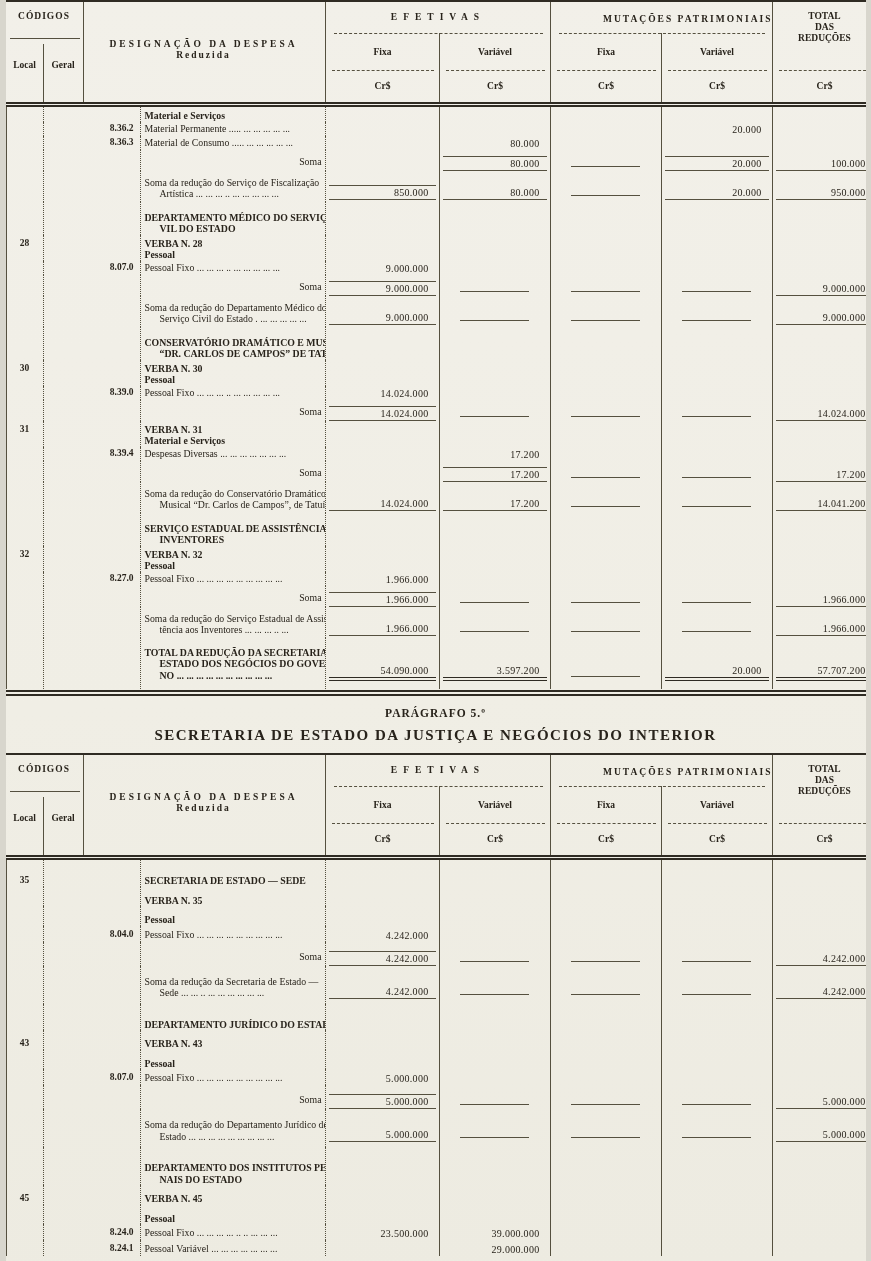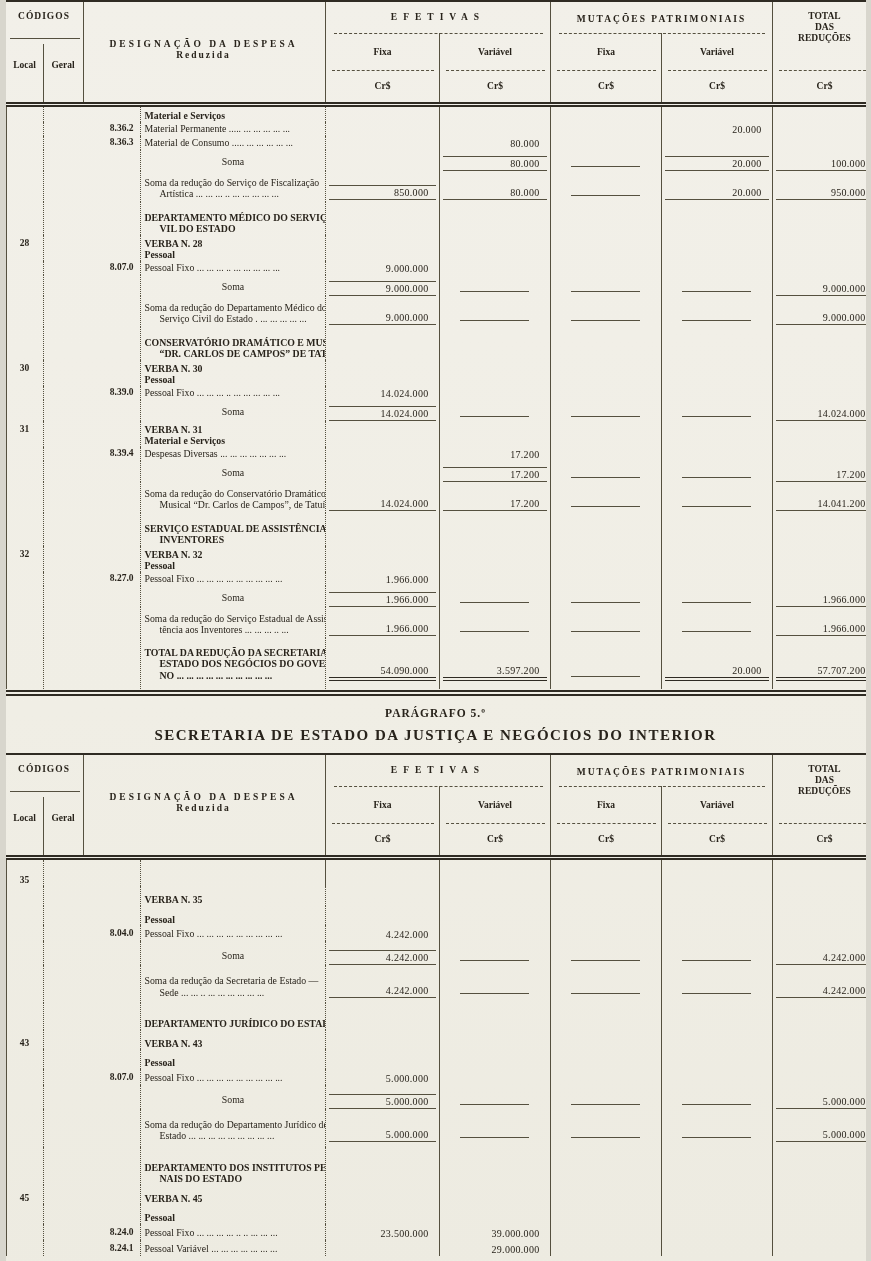--- a/index.html
+++ b/index.html
@@ -31,21 +31,21 @@
   .v-cd{left:77px;top:0;height:100px;}
   .h-desig{left:77px;top:37px;width:242px;}
   .h-desig .l2{font-weight:700;letter-spacing:2px;}
   .v-de{left:319px;top:0;height:100px;}
   .h-efetivas{left:320px;top:10px;width:225px;}
   .h-rule-ef{left:328px;top:31px;width:209px;}
   .h-fixa1{left:320px;top:45px;width:114px;}
   .h-var1{left:434px;top:45px;width:111px;}
   .v-f1{left:433px;top:31px;height:69px;}
   .v-em{left:544px;top:0;height:100px;}
-  .h-mut{left:545px;top:12px;width:222px;}
+  .h-mut{left:545px;top:12px;width:222px;text-align:right;}
   .h-rule-mu{left:553px;top:31px;width:206px;}
   .h-fixa2{left:545px;top:45px;width:111px;}
   .h-var2{left:656px;top:45px;width:111px;}
   .v-f2{left:655px;top:31px;height:69px;}
   .v-mt{left:766px;top:0;height:100px;}
   .h-total{left:767px;top:9px;width:104px;}
   .r-cr1{left:326px;top:68px;width:102px;}
   .r-cr2{left:440px;top:68px;width:99px;}
   .r-cr3{left:551px;top:68px;width:99px;}
   .r-cr4{left:662px;top:68px;width:99px;}
@@ -60,21 +60,21 @@
   .cell{box-sizing:border-box;}
   .c-local{border-right:1px dotted var(--line);}
   .c-geral{border-right:1px dotted var(--line);}
   .c-desc{border-right:1px dotted var(--line);overflow:hidden;padding-left:4px;}
   .cnum{border-right:1px solid var(--line);display:flex;flex-direction:column;justify-content:flex-end;}
   .c-local .ctext{text-align:center;font-weight:700;font-size:9.5px;line-height:11px;}
   .c-geral .ctext{text-align:right;font-weight:700;font-size:9.5px;line-height:11px;padding-right:6px;}
   .dline{white-space:nowrap;font-size:9.8px;line-height:11.5px;}
   .ind{padding-left:15px;}
   .r-section .dline,.r-verba .dline,.r-total .dline{font-weight:700;}
-  .r-soma .c-desc{text-align:center;padding-right:3px;}
+  .r-soma .c-desc{text-align:right;padding-right:3px;}
   .num{font-size:10px;line-height:11px;letter-spacing:.3px;text-align:right;
        padding:1px 7px 1px 2px;margin:0 3px;}
   .nt{border-top:1px solid var(--line);}
   .nb{border-bottom:1px solid var(--line);}
   .nd{border-bottom:4px double var(--heavy);}
   .dashline{height:0;border-top:1px solid var(--line);width:62%;margin:0 auto 4px auto;}
 
   
   .tbl1 .r-verba   .cell{padding-top:3px;}
   .tbl1 .r-section .cell{padding-top:10px;}
@@ -621,20 +621,23 @@
       <div class="hlbl cr3">Cr$</div>
       <div class="hlbl cr4">Cr$</div>
       <div class="hlbl cr5">Cr$</div>
     </div>
     <div class="tbody" id="tb2">
         <div class="trow r-section">
           <div class="cell c-local">
             <div class="ctext">35</div>
           </div>
           <div class="cell c-geral"></div>
+          <div class="cell c-desc">
+            <div class="dline">SECRETARIA DE ESTADO — SEDE</div>
+          </div>
           <div class="cell cnum"></div>
           <div class="cell cnum"></div>
           <div class="cell cnum"></div>
           <div class="cell cnum"></div>
           <div class="cell cnum"></div>
         </div>
         <div class="trow r-verba">
           <div class="cell c-local"></div>
           <div class="cell c-geral"></div>
           <div class="cell c-desc">

